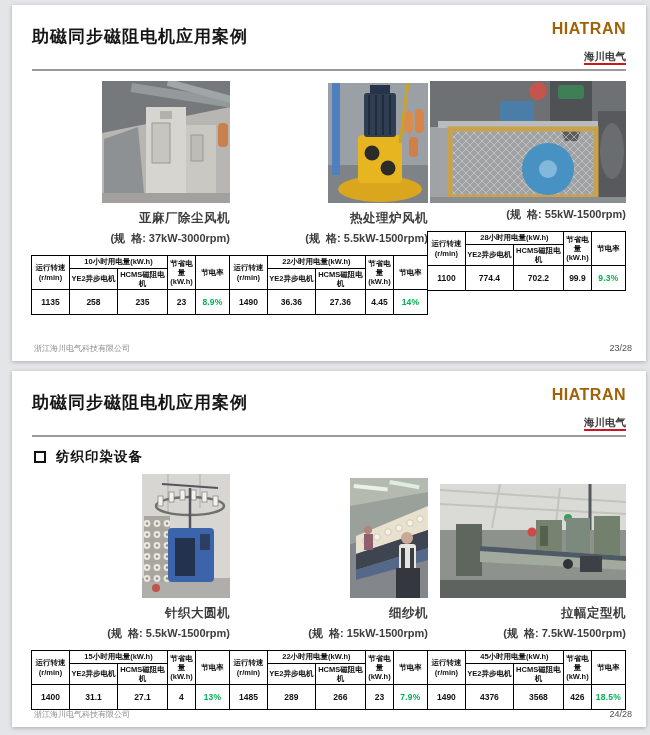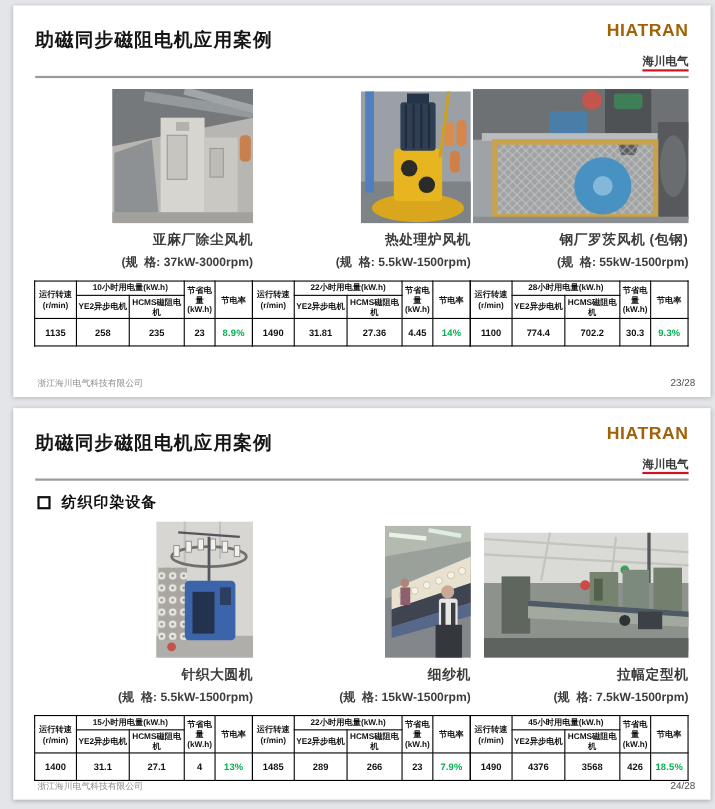--- a/index.html
+++ b/index.html
@@ -152,21 +152,21 @@
             <td rowspan="2" class="pre">节省电量
 (kW.h)</td>
             <td rowspan="2">节电率</td>
           </tr>
           <tr>
             <td>YE2异步电机</td>
             <td>HCMS磁阻电机</td>
           </tr>
           <tr class="vals">
             <td>1490</td>
-            <td>31.81</td>
+            <td>36.36</td>
             <td>27.36</td>
             <td>4.45</td>
             <td class="green">14%</td>
           </tr>
         </tbody>
       </table>
     </div>
 
     <div class="case">
       <div class="pharea">
@@ -186,21 +186,20 @@
           <rect x="8" y="40" width="160" height="7" fill="#b9bcbe"></rect>
           <rect x="168" y="30" width="28" height="88" fill="#57595c"></rect>
           <ellipse cx="182" cy="70" rx="12" ry="28" fill="#6a6d70"></ellipse>
           <rect x="20" y="48" width="146" height="68" fill="url(#mesh)"></rect>
           <rect x="20" y="48" width="146" height="68" fill="none" stroke="#c9a24b" stroke-width="5"></rect>
           <circle cx="118" cy="88" r="26" fill="#4792c2"></circle>
           <circle cx="118" cy="88" r="9" fill="#83b8da"></circle>
           <rect x="0" y="116" width="196" height="6" fill="#8b8e90"></rect>
         </svg>
       </div>
-      <div class="cap">钢厂罗茨风机 (包钢)</div>
       <div class="spec">(规  格: 55kW-1500rpm)</div>
       <table class="dtab">
         <colgroup>
             <col style="width:38px">
             <col style="width:48px">
             <col style="width:50px">
             <col style="width:28px">
             <col style="width:34px">
           </colgroup>
         <tbody>
@@ -213,21 +212,21 @@
             <td rowspan="2">节电率</td>
           </tr>
           <tr>
             <td>YE2异步电机</td>
             <td>HCMS磁阻电机</td>
           </tr>
           <tr class="vals">
             <td>1100</td>
             <td>774.4</td>
             <td>702.2</td>
-            <td>30.3</td>
+            <td>99.9</td>
             <td class="green">9.3%</td>
           </tr>
         </tbody>
       </table>
     </div>
   </div>
 
   <div class="footer">
     <span class="company">浙江海川电气科技有限公司</span>
     <span class="page">23/28</span>

